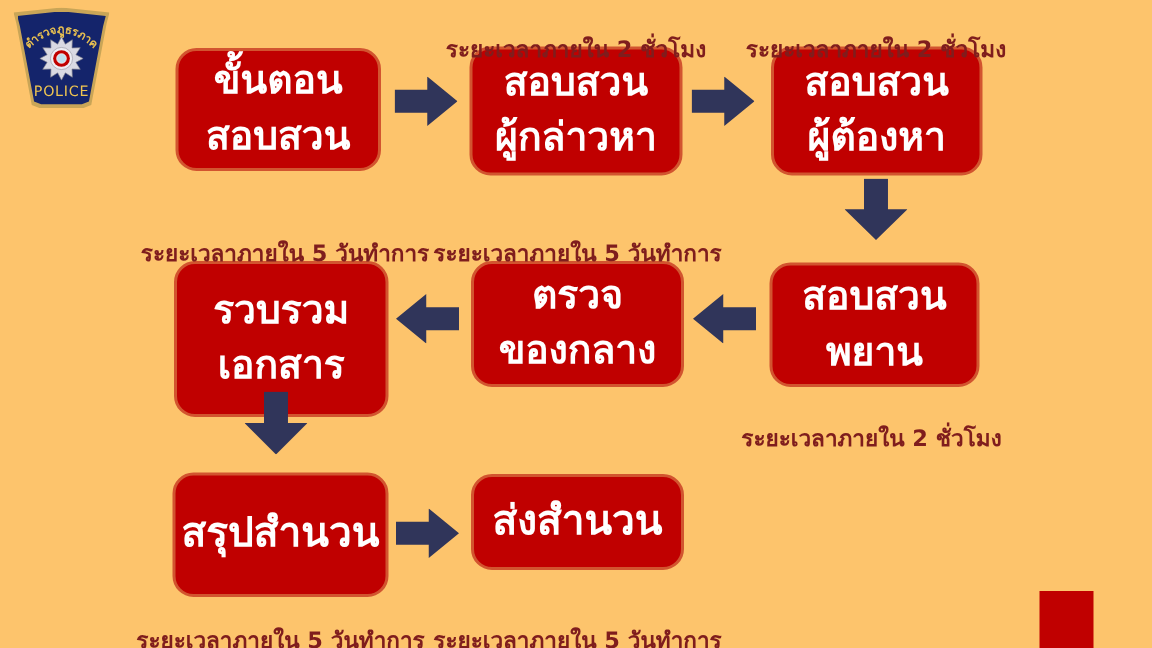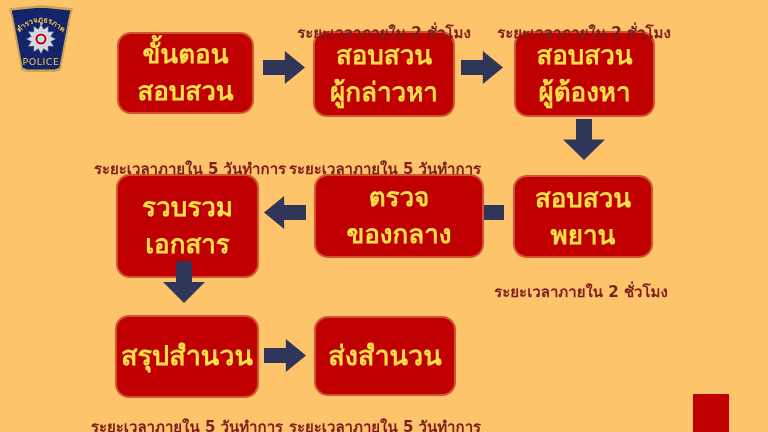--- a/index.html
+++ b/index.html
@@ -7,44 +7,44 @@
   #stage{
     position:relative; width:768px; height:432px; overflow:hidden;
     background:#FDC46C;
     font-family:"DejaVu Sans","Liberation Sans",sans-serif;
   }
   
   .box{
     position:absolute; background:#C00000; border:2px solid #D2542F;
     border-radius:14px; box-sizing:border-box;
     display:flex; align-items:center; justify-content:center;
-    color:#fde047; font-weight:bold; font-size:26px; line-height:1.42;
+    color:#ffffff; font-weight:bold; font-size:26px; line-height:1.42;
     text-align:center; white-space:pre-line;
   }
   .box.single{font-size:27px;}
   
   .tlabel{
     position:absolute; width:230px; text-align:center;
     color:#7f1d1d; font-weight:bold; font-size:15px; line-height:1.2;margin-top:16px;
   }
   
   .arrow{position:absolute; background:#30355A;}
   .ar{clip-path:polygon(0 27%,52% 27%,52% 0,100% 50%,52% 100%,52% 73%,0 73%);}
   .al{clip-path:polygon(100% 27%,48% 27%,48% 0,0 50%,48% 100%,48% 73%,100% 73%);}
   .ad{clip-path:polygon(31% 0,69% 0,69% 50%,100% 50%,50% 100%,0 50%,31% 50%);}
 
   
   #b0{left:117px; top:32px;  width:137px; height:82px;}
   #b1{left:313px; top:31px;  width:142px; height:86px;}
   #b2{left:514px; top:31px;  width:141px; height:86px;}
   #b3{left:513px; top:175px; width:140px; height:83px;}
-  #b4{left:314px; top:174px; width:170px; height:84px;}
+  #b4{left:314px; top:174px; width:142px; height:84px;}
   #b5{left:116px; top:174px; width:143px; height:104px;}
   #b6{left:115px; top:315px; width:144px; height:83px;text-align:center;}
-  #b7{left:314px; top:316px; width:142px; height:80px;}
+  #b7{left:314px; top:316px; width:142px; height:64px;}
   
   #t0{left:269px; top:8px;}
   #t1{left:469px; top:8px;}
   #t2{left:75px;  top:144px;}
   #t3{left:270px; top:144px;}
   #t4{left:466px; top:267px;}
   #t5{left:72px;  top:402px;}
   #t6{left:270px; top:402px;}
   
   #a0{left:263px; top:51px;  width:42px; height:33px;}

